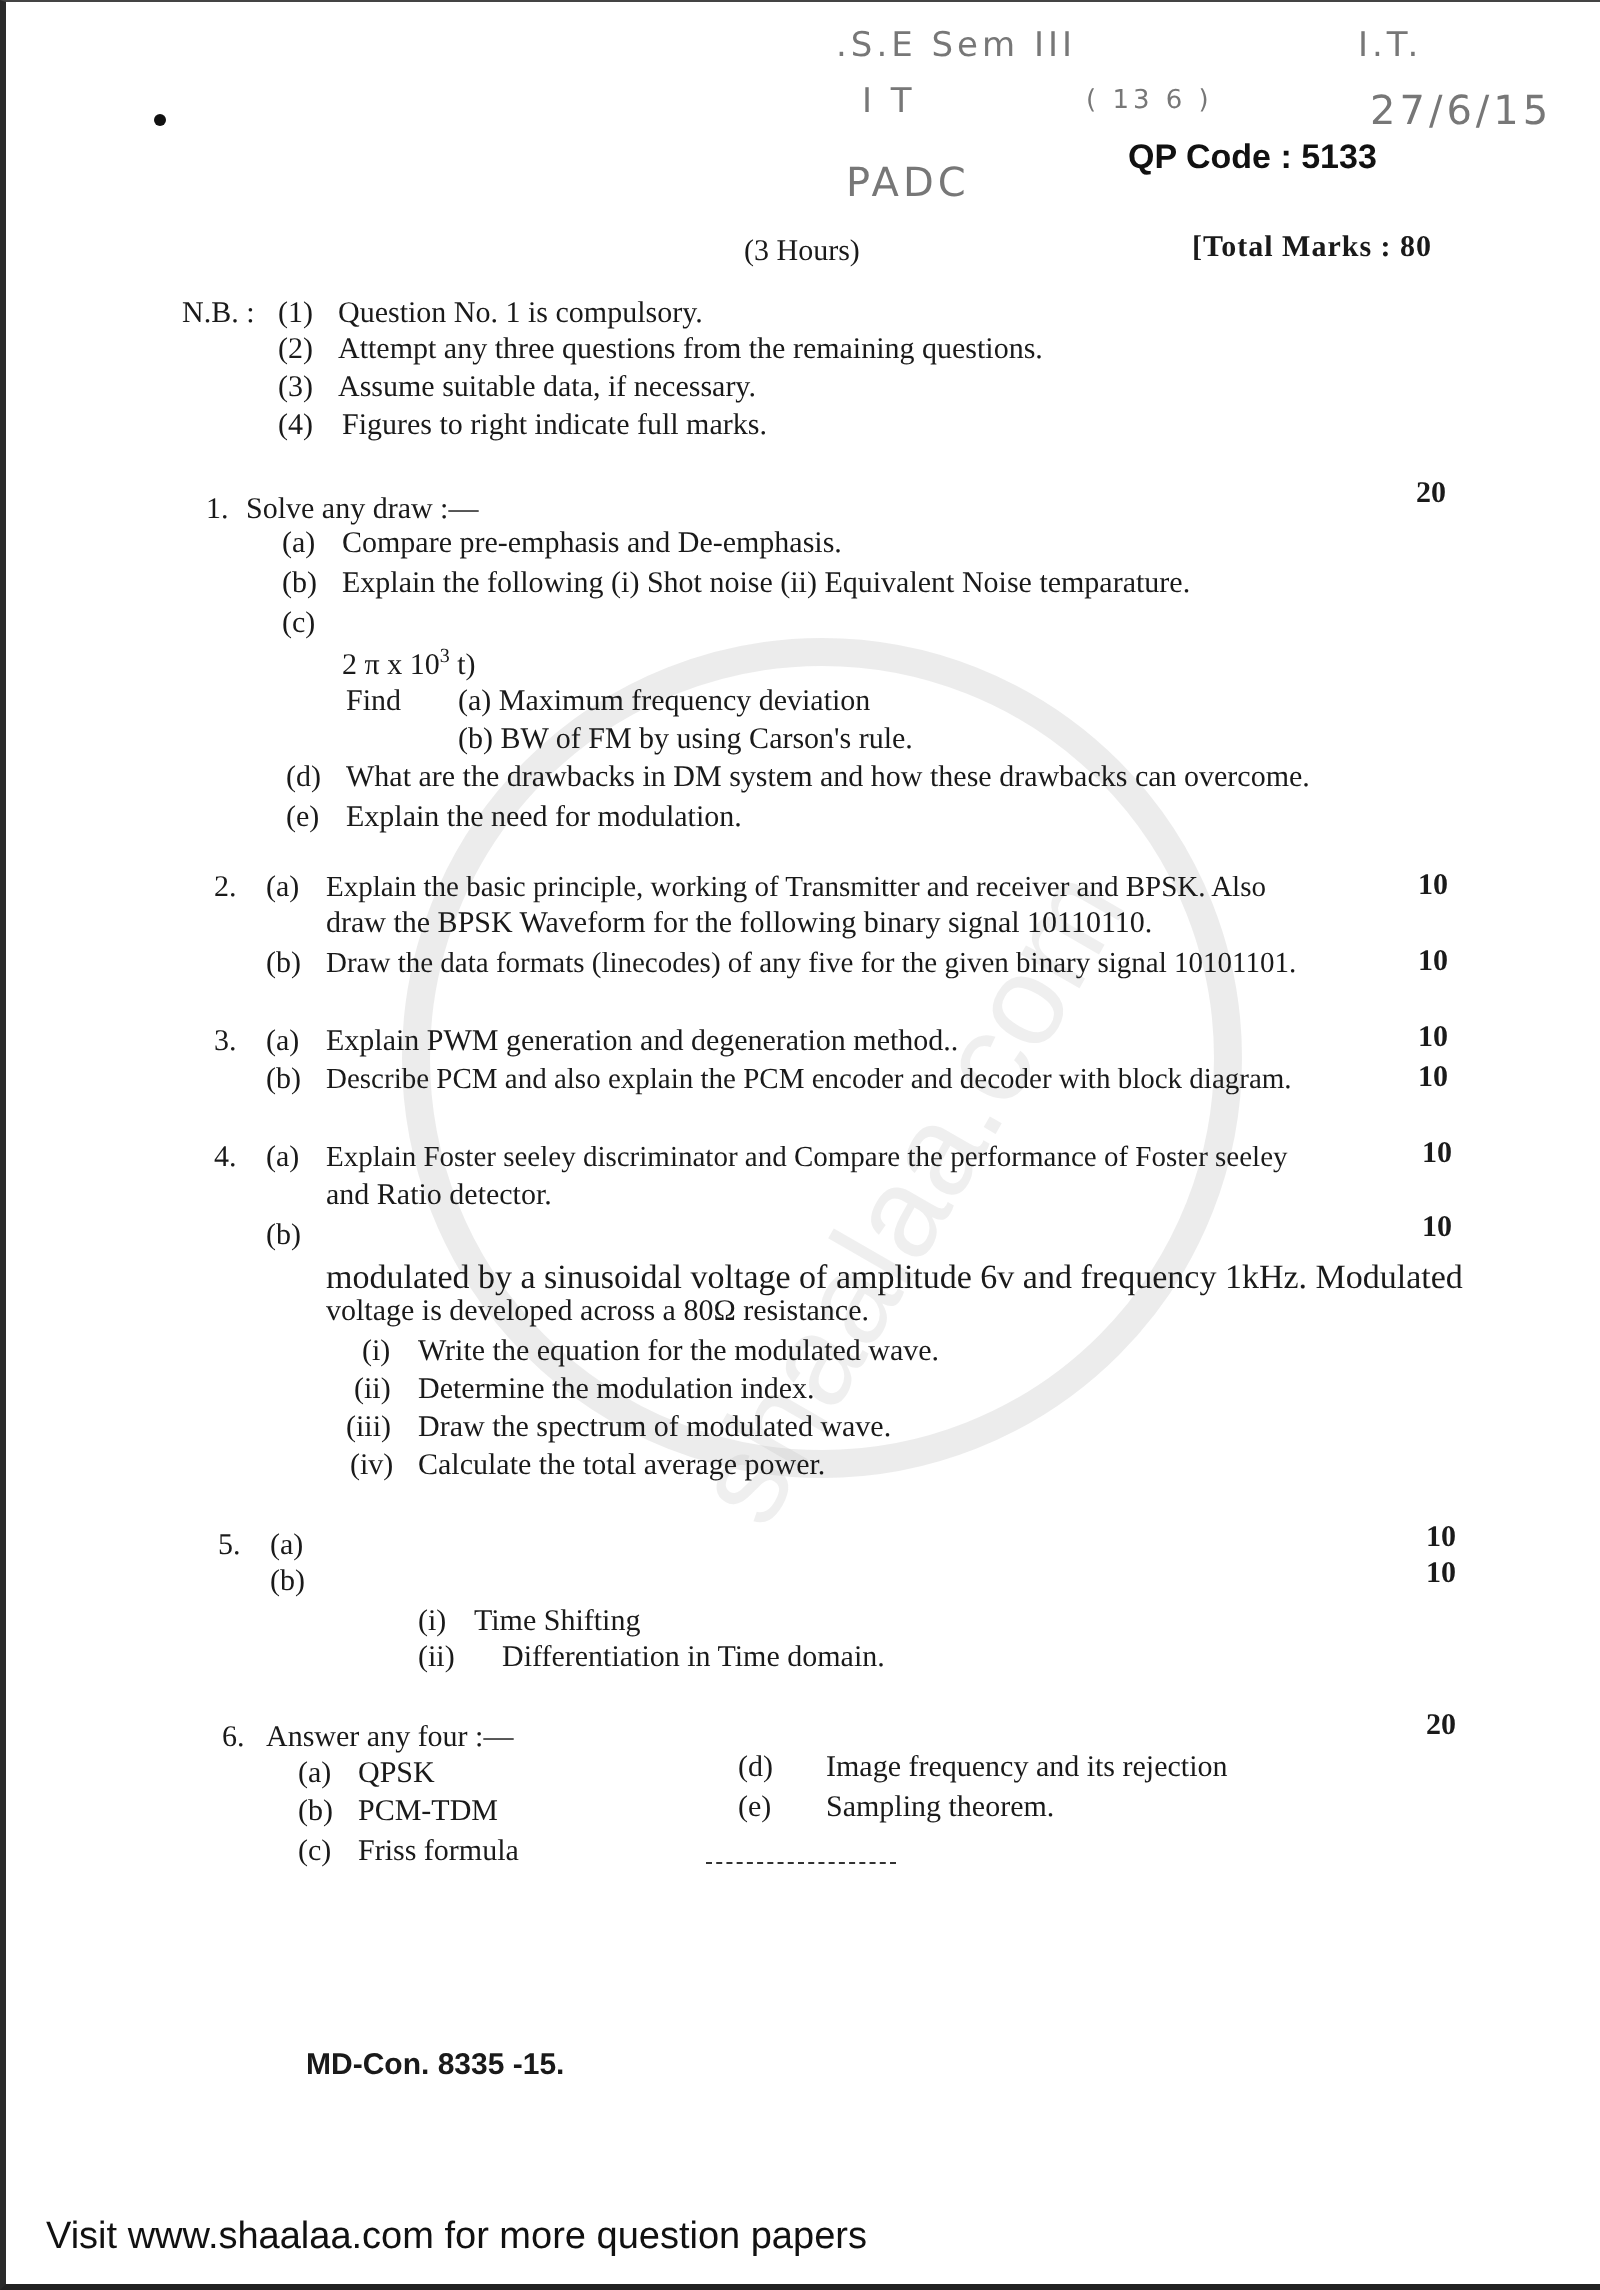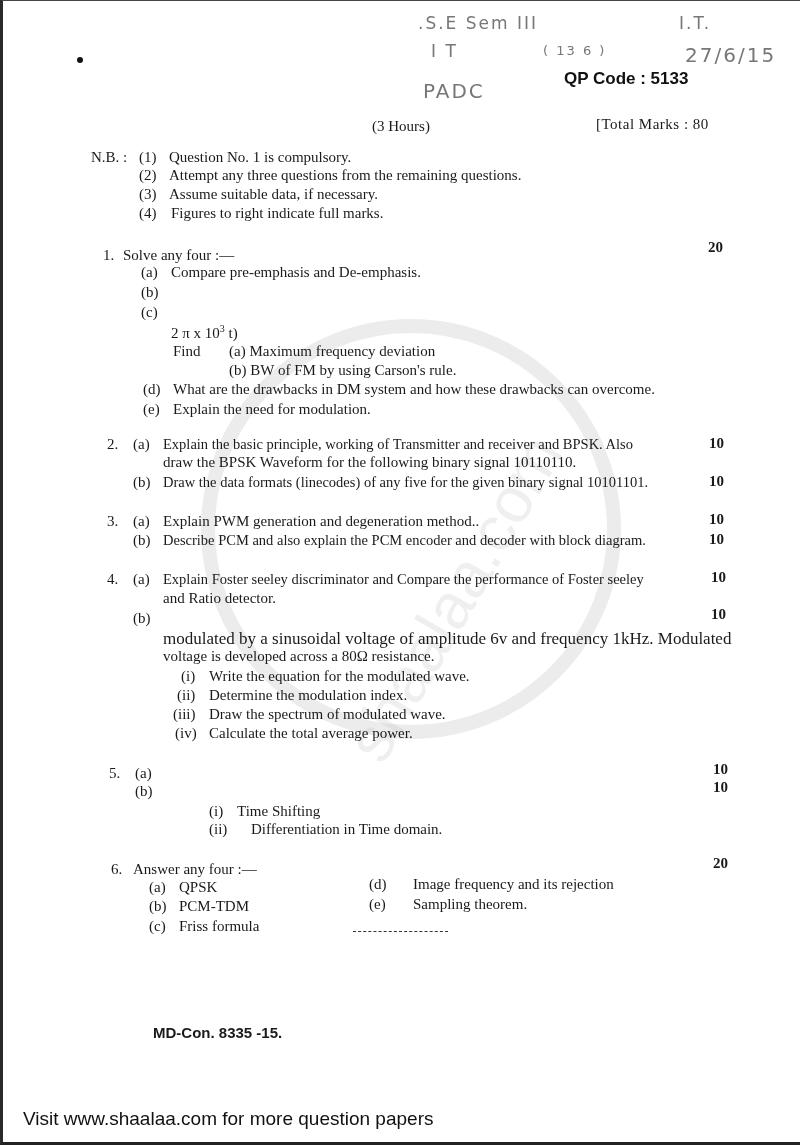--- a/index.html
+++ b/index.html
@@ -10,21 +10,21 @@
     .page { position: absolute; left: 0; top: 0; width: 800px; height: 1145px;
       border-left: 3px solid #2a2a2a; border-top: 1px solid #444; border-bottom: 3px solid #222; box-sizing: border-box; }
     .watermark { position: absolute; left: 198px; top: 318px; width: 420px; height: 420px;
       border-radius: 50%; border: 14px solid rgba(200,200,200,0.35); box-sizing: border-box; pointer-events: none; }
     .wm-text { position: absolute; left: 270px; top: 560px; font-size: 64px; color: rgba(190,190,190,0.25);
       transform: rotate(-60deg); font-family: "Liberation Sans", sans-serif; pointer-events:none; }
     .hand { position: absolute; font-family: "DejaVu Sans", sans-serif; color: #777; font-size: 17px; letter-spacing: 2px; }
     .dot { position:absolute; left:74px; top:56px; width:6px; height:6px; background:#111; border-radius:50%; }
     .qpcode { position: absolute; left: 561px; top: 68px; font-family: "Liberation Sans", sans-serif; font-weight: bold; font-size: 17px; color:#111; }
     .hours { position: absolute; left: 369px; top: 117px; font-size: 15px; }
-    .marks { position: absolute; left: 593px; top: 115px; font-size: 15px; letter-spacing: 0.5px; }
+    .marks { position: absolute; left: 593px; top: 115px; font-size: 15px; letter-spacing: 0.5px; font-weight: bold; }
     .line { position: absolute; font-size: 15px; white-space: nowrap; }
     .mark { position: absolute; font-size: 15px; font-weight: bold; }
     .footer-code { position: absolute; left: 150px; top: 1023px; font-family: "Liberation Sans", sans-serif; font-weight: bold; font-size: 15px; }
     .footer-visit { position: absolute; left: 20px; top: 1107px; font-family: "Liberation Sans", sans-serif; font-size: 19px; color:#111; }
     .dashes { position:absolute; left:350px; top:930px; width:95px; border-top:1px dashed #333; }
     sub, sup { font-size: 10px; }
   </style>
 </head>
 <body>
 
@@ -48,25 +48,26 @@
   <div class="line" style="left:136px;top:148px;">(1)</div>
   <div class="line" style="left:166px;top:148px;">Question No. 1 is compulsory.</div>
   <div class="line" style="left:136px;top:166px;">(2)</div>
   <div class="line" style="left:166px;top:166px;">Attempt any three questions from the remaining questions.</div>
   <div class="line" style="left:136px;top:185px;">(3)</div>
   <div class="line" style="left:166px;top:185px;">Assume suitable data, if necessary.</div>
   <div class="line" style="left:136px;top:204px;">(4)</div>
   <div class="line" style="left:168px;top:204px;">Figures to right indicate full marks.</div>
 
   <div class="line" style="left:100px;top:246px;">1.</div>
-  <div class="line" style="left:120px;top:246px;">Solve any four :—</div>
+  <div class="line" style="left:120px;top:246px;">Solve any draw :—</div>
   <div class="mark" style="left:705px;top:238px;">20</div>
   <div class="line" style="left:138px;top:263px;">(a)</div>
   <div class="line" style="left:168px;top:263px;">Compare pre-emphasis and De-emphasis.</div>
   <div class="line" style="left:138px;top:283px;">(b)</div>
+  <div class="line" style="left:168px;top:283px;">Explain the following (i) Shot noise    (ii) Equivalent Noise temparature.</div>
   <div class="line" style="left:138px;top:303px;">(c)</div>
   <div class="line" style="left:168px;top:322px;"><span>2 π x 10</span><sup>3</sup><span> t)</span></div>
   <div class="line" style="left:170px;top:342px;">Find</div>
   <div class="line" style="left:226px;top:342px;">(a) Maximum frequency deviation</div>
   <div class="line" style="left:226px;top:361px;">(b) BW of FM by using Carson's rule.</div>
   <div class="line" style="left:140px;top:380px;">(d)</div>
   <div class="line" style="left:170px;top:380px;">What are the drawbacks in DM system and how these drawbacks can overcome.</div>
   <div class="line" style="left:140px;top:400px;">(e)</div>
   <div class="line" style="left:170px;top:400px;">Explain the need for modulation.</div>
 

